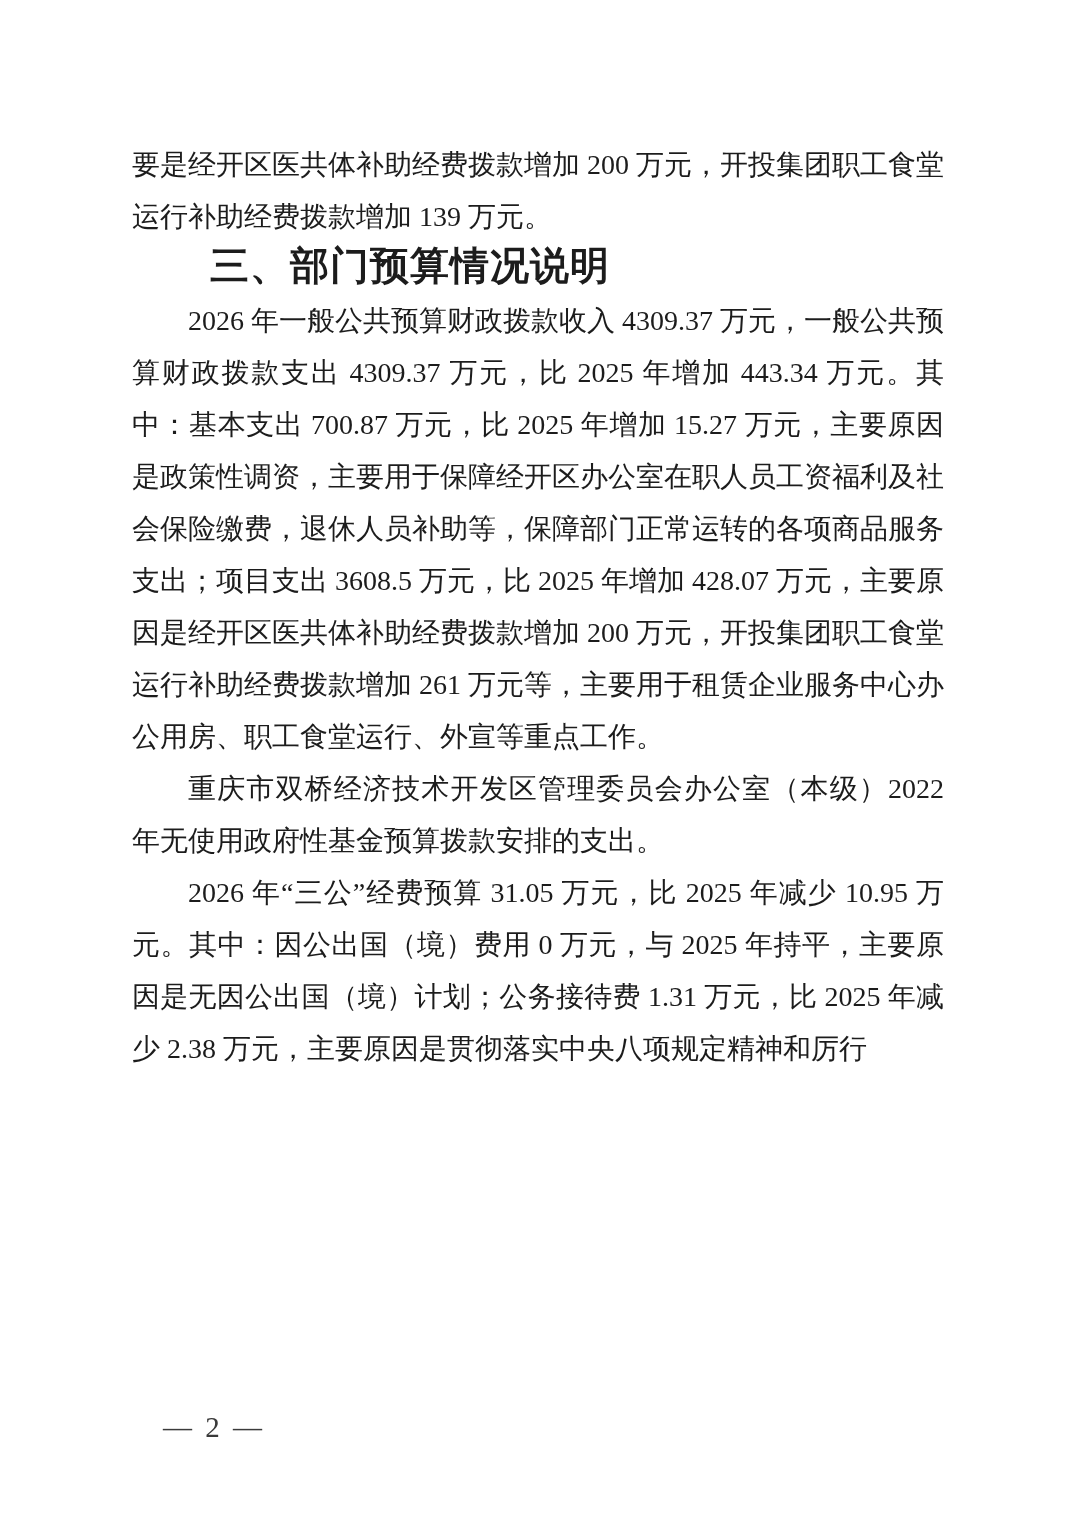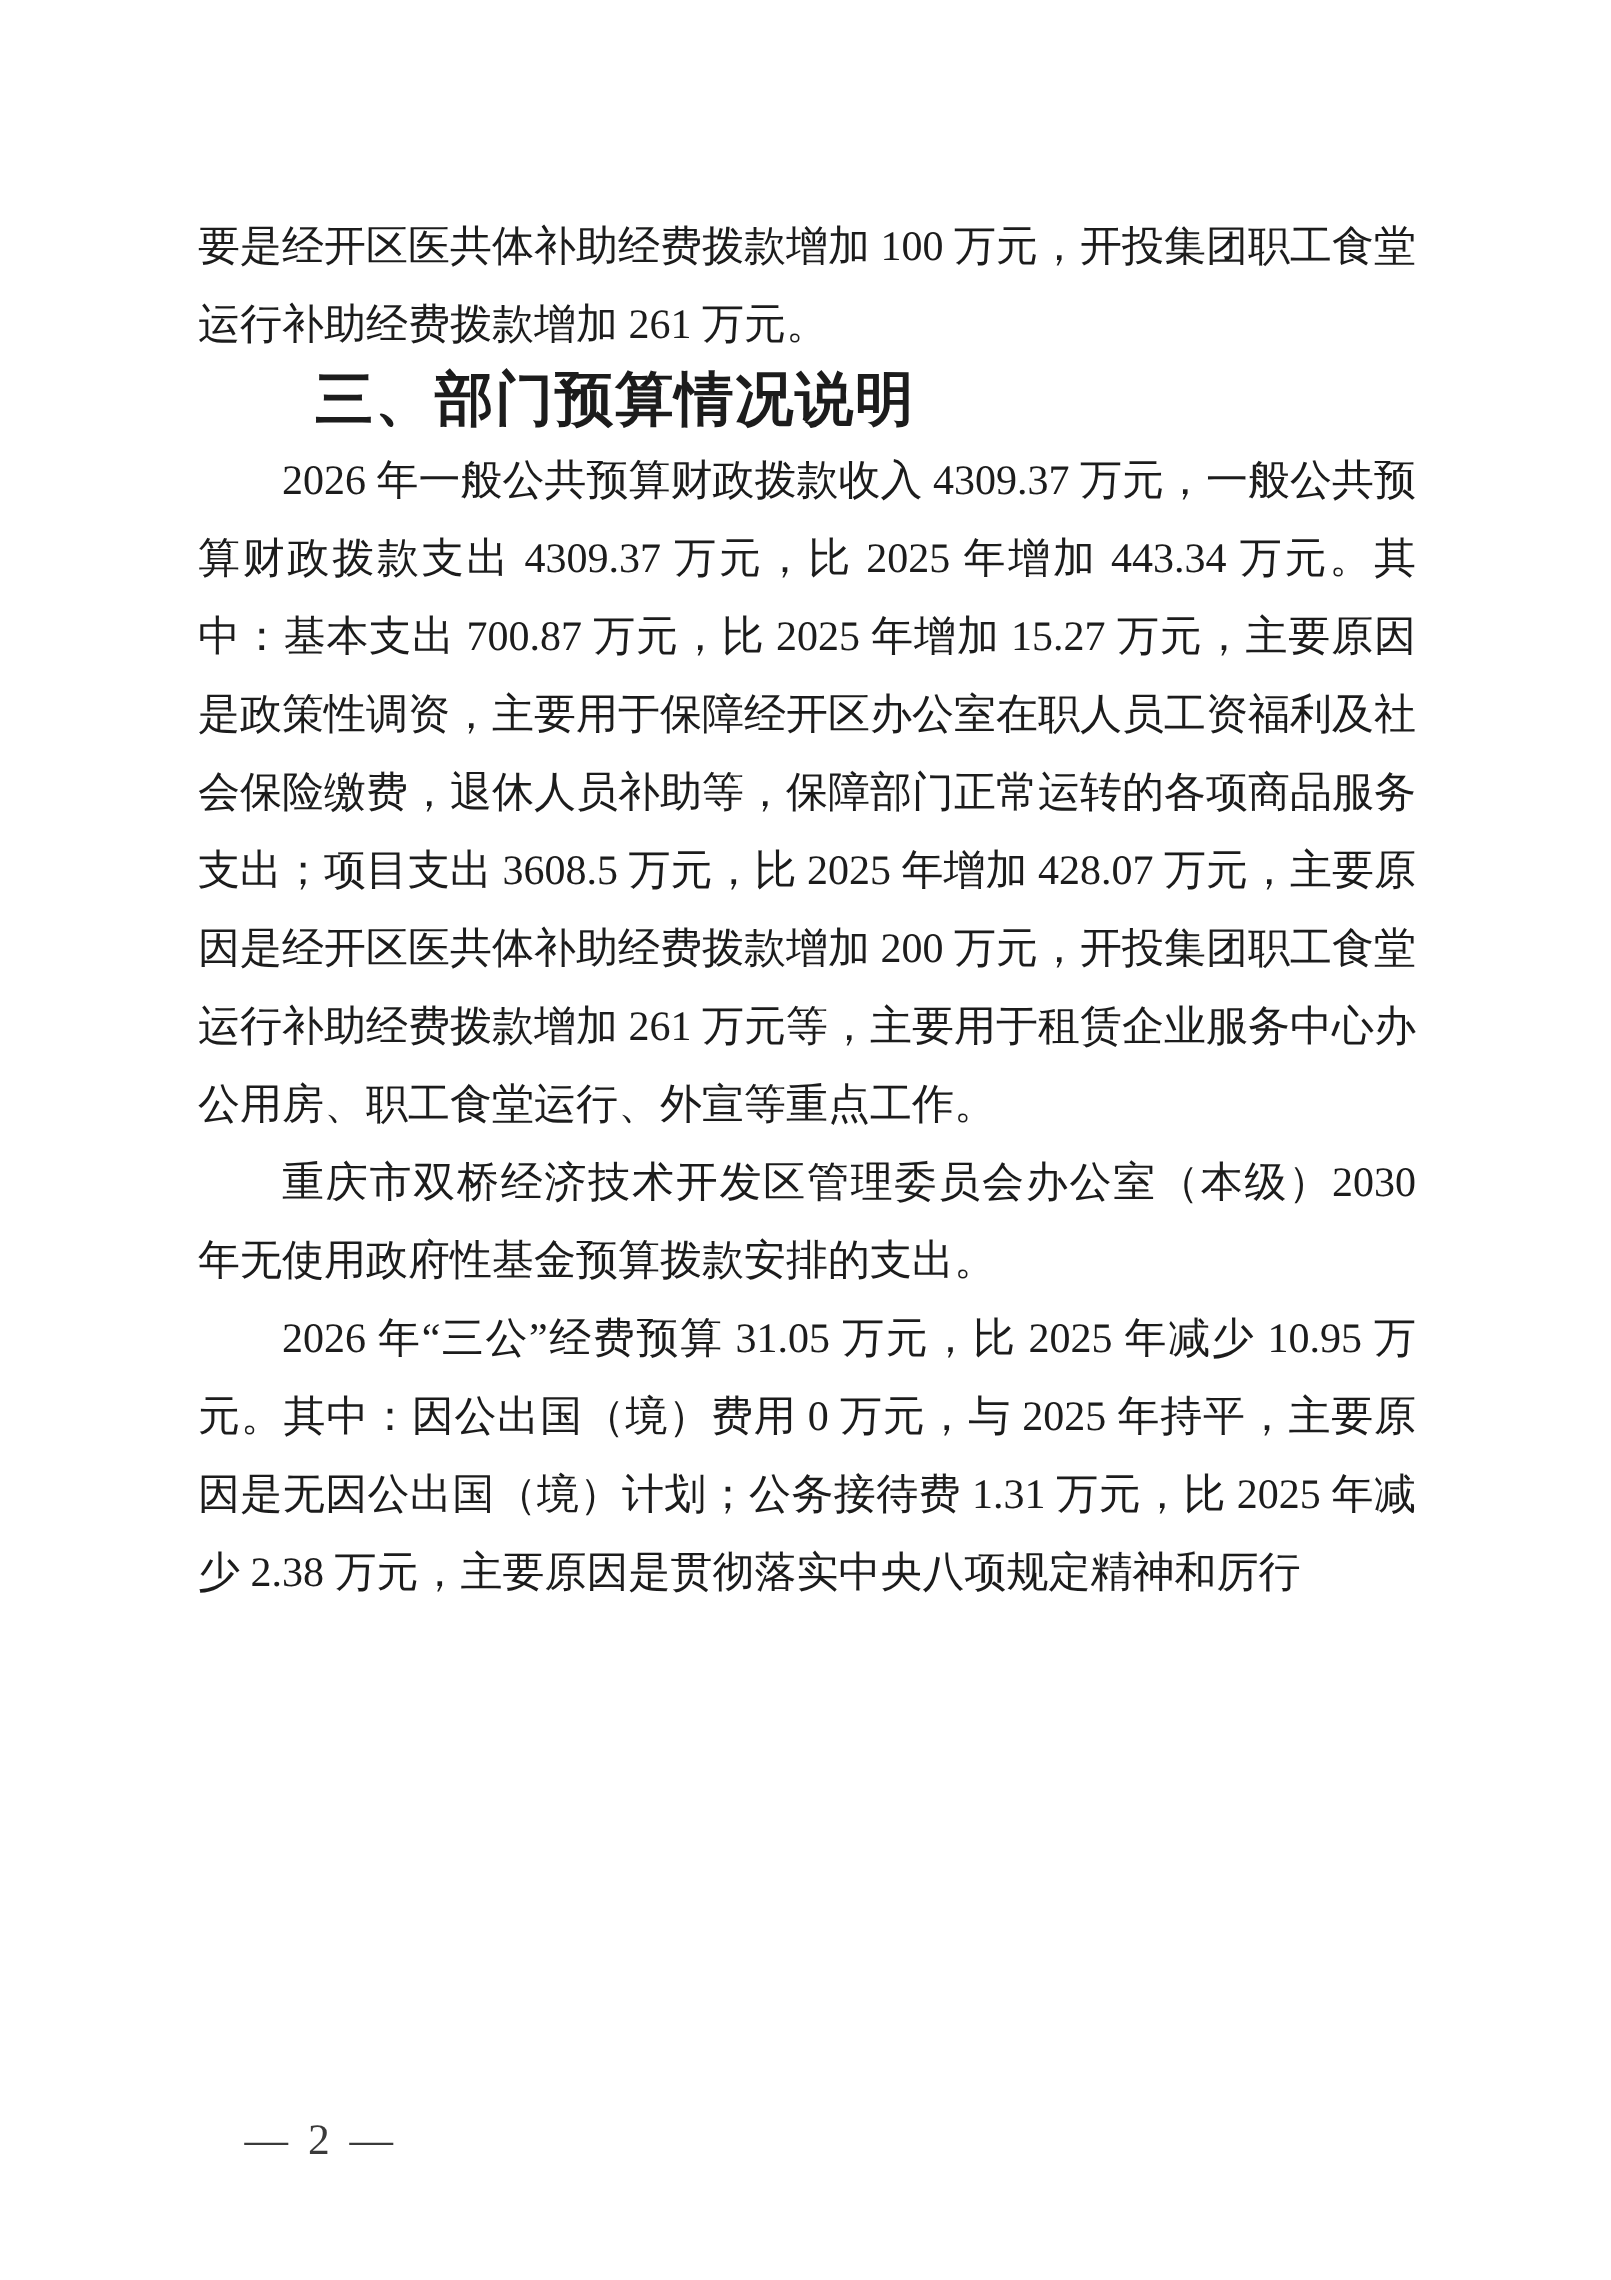--- a/index.html
+++ b/index.html
@@ -47,20 +47,20 @@
     line-height: 52px;
     letter-spacing: 3px;
     color: #3a3a3a;
   }
 </style>
 </head>
 <body>
 
 <div class="page">
   <main class="content">
-      <div class="block block-continuation">要是经开区医共体补助经费拨款增加 100 万元，开投集团职工食堂运行补助经费拨款增加 261 万元。</div>
+      <div class="block block-continuation">要是经开区医共体补助经费拨款增加 200 万元，开投集团职工食堂运行补助经费拨款增加 139 万元。</div>
       <div class="block block-heading">三、部门预算情况说明</div>
       <div class="block block-paragraph">2026 年一般公共预算财政拨款收入 4309.37 万元，一般公共预算财政拨款支出 4309.37 万元，比 2025 年增加 443.34 万元。其中：基本支出 700.87 万元，比 2025 年增加 15.27 万元，主要原因是政策性调资，主要用于保障经开区办公室在职人员工资福利及社会保险缴费，退休人员补助等，保障部门正常运转的各项商品服务支出；项目支出 3608.5 万元，比 2025 年增加 428.07 万元，主要原因是经开区医共体补助经费拨款增加 200 万元，开投集团职工食堂运行补助经费拨款增加 261 万元等，主要用于租赁企业服务中心办公用房、职工食堂运行、外宣等重点工作。</div>
-      <div class="block block-paragraph">重庆市双桥经济技术开发区管理委员会办公室（本级）2030 年无使用政府性基金预算拨款安排的支出。</div>
+      <div class="block block-paragraph">重庆市双桥经济技术开发区管理委员会办公室（本级）2022 年无使用政府性基金预算拨款安排的支出。</div>
       <div class="block block-paragraph">2026 年“三公”经费预算 31.05 万元，比 2025 年减少 10.95 万元。其中：因公出国（境）费用 0 万元，与 2025 年持平，主要原因是无因公出国（境）计划；公务接待费 1.31 万元，比 2025 年减少 2.38 万元，主要原因是贯彻落实中央八项规定精神和厉行</div>
     </main>
   <div class="footer">— 2 —</div>
 </div>
 
 </body></html>

